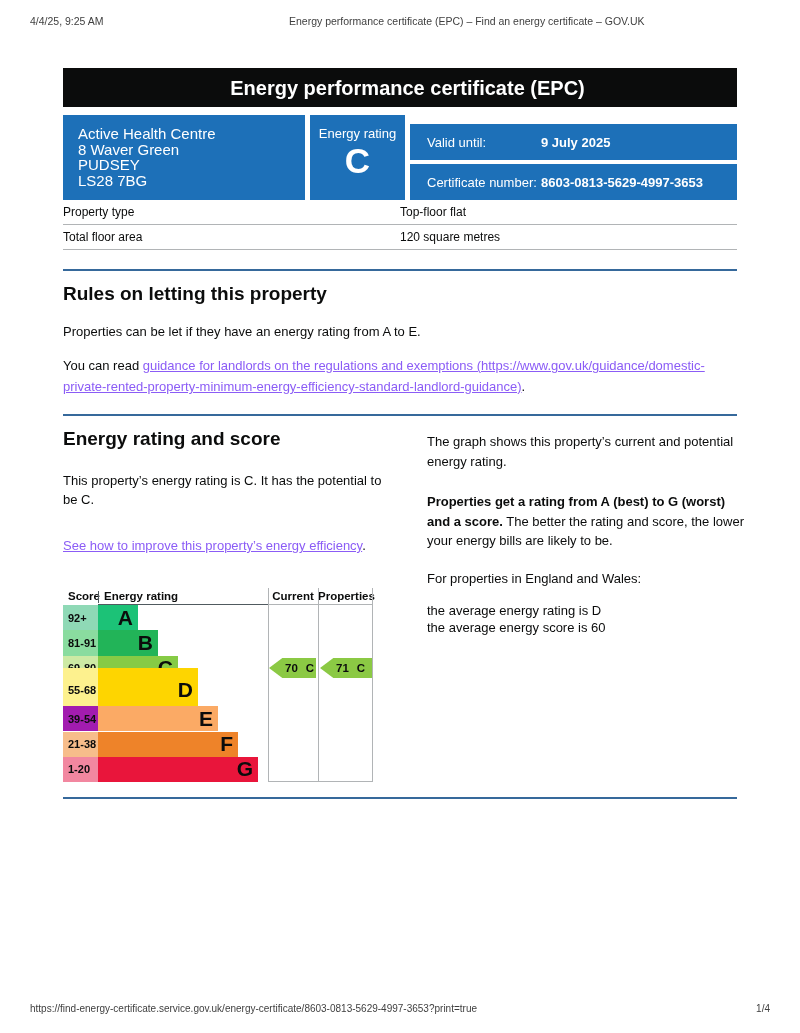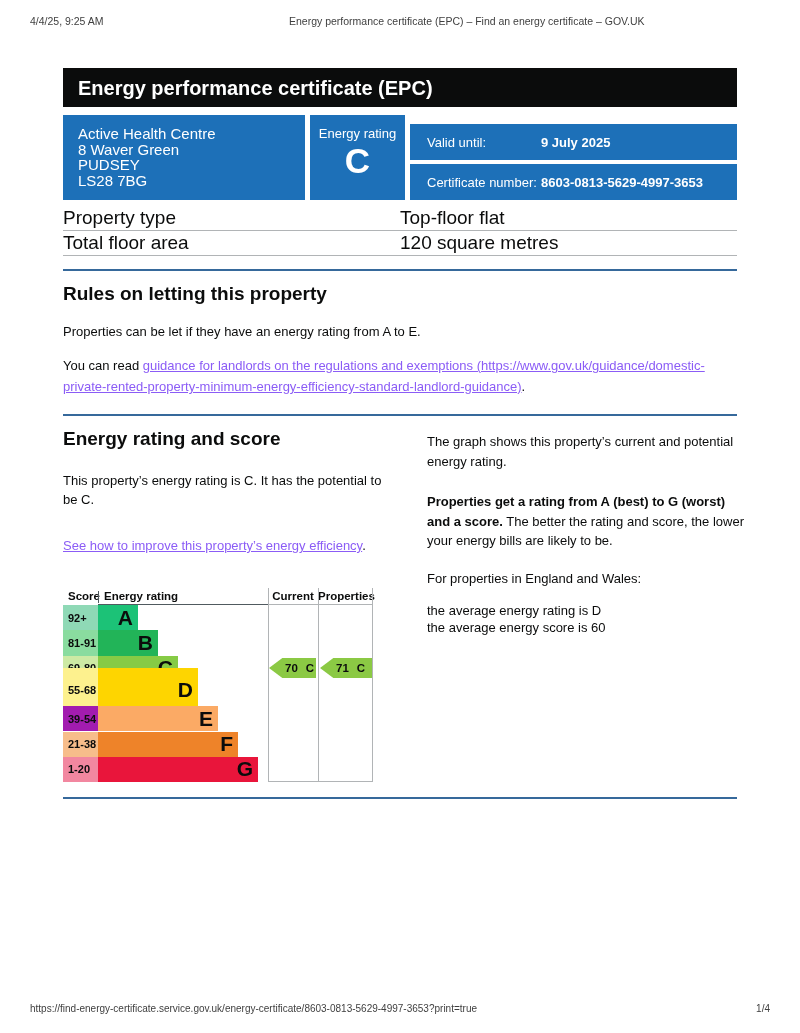--- a/index.html
+++ b/index.html
@@ -9,36 +9,36 @@
   
   .print-header{position:absolute;top:15px;left:0;width:800px;font-size:10.5px;color:#3f3f3f;}
   .print-ts{position:absolute;left:30px;top:0;}
   .print-title{position:absolute;left:289px;top:0;}
   .print-footer{position:absolute;top:1003px;left:0;width:800px;font-size:10px;color:#3f3f3f;}
   .print-url{position:absolute;left:30px;top:0;}
   .print-page{position:absolute;right:30px;top:0;}
 
   
   .banner{position:absolute;left:63px;top:68px;width:674px;height:39px;background:#0b0c0c;}
-  .banner h1{margin:0;padding:8px 0 0 15px;font-size:20px;line-height:24px;color:#fff;font-weight:bold;}
+  .banner h1{margin:0;padding:8px 0 0 15px;font-size:20px;line-height:24px;color:#fff;font-weight:bold;text-align:center;}
 
   
   .cert-row{position:absolute;left:63px;top:115px;width:674px;height:85px;display:flex;gap:5px;}
   .blue{background:#1d70b8;color:#fff;}
   .address-box{width:242px;box-sizing:border-box;padding:11px 10px 0 15px;font-size:15px;line-height:15.5px;}
   .rating-box{width:95px;box-sizing:border-box;text-align:center;}
   .rating-box .lbl{margin-top:11px;font-size:13px;}
   .rating-box .big{margin-top:1px;font-size:35px;font-weight:bold;line-height:38px;}
   .cert-right{flex:1;display:flex;flex-direction:column;gap:4px;margin-top:9px;}
   .cert-right-row{flex:1;display:flex;align-items:center;font-size:13px;}
   .cert-label{width:114px;padding-left:17px;flex-shrink:0;}
   .cert-value{font-weight:bold;}
 
   
-  .prop-table{position:absolute;left:63px;top:206px;width:674px;font-size:19px;}
+  .prop-table{position:absolute;left:63px;top:200px;width:674px;font-size:12px;}
   .prop-row{display:flex;align-items:center;height:24px;border-bottom:1px solid #b1b4b6;}
   .prop-label{width:337px;}
 
   .rule{position:absolute;left:63px;width:674px;height:0;border-top:2px solid #36699b;}
   .rule1{top:269px;}.rule2{top:414px;}.rule3{top:797px;}
 
   .h2{position:absolute;left:63px;margin:0;font-size:19px;font-weight:bold;color:#0b0c0c;}
   .h2-rules{top:283px;}
   .body-text{font-size:13px;line-height:21px;color:#0b0c0c;}
   .p-rules1{position:absolute;left:63px;top:321px;width:674px;margin:0;}

